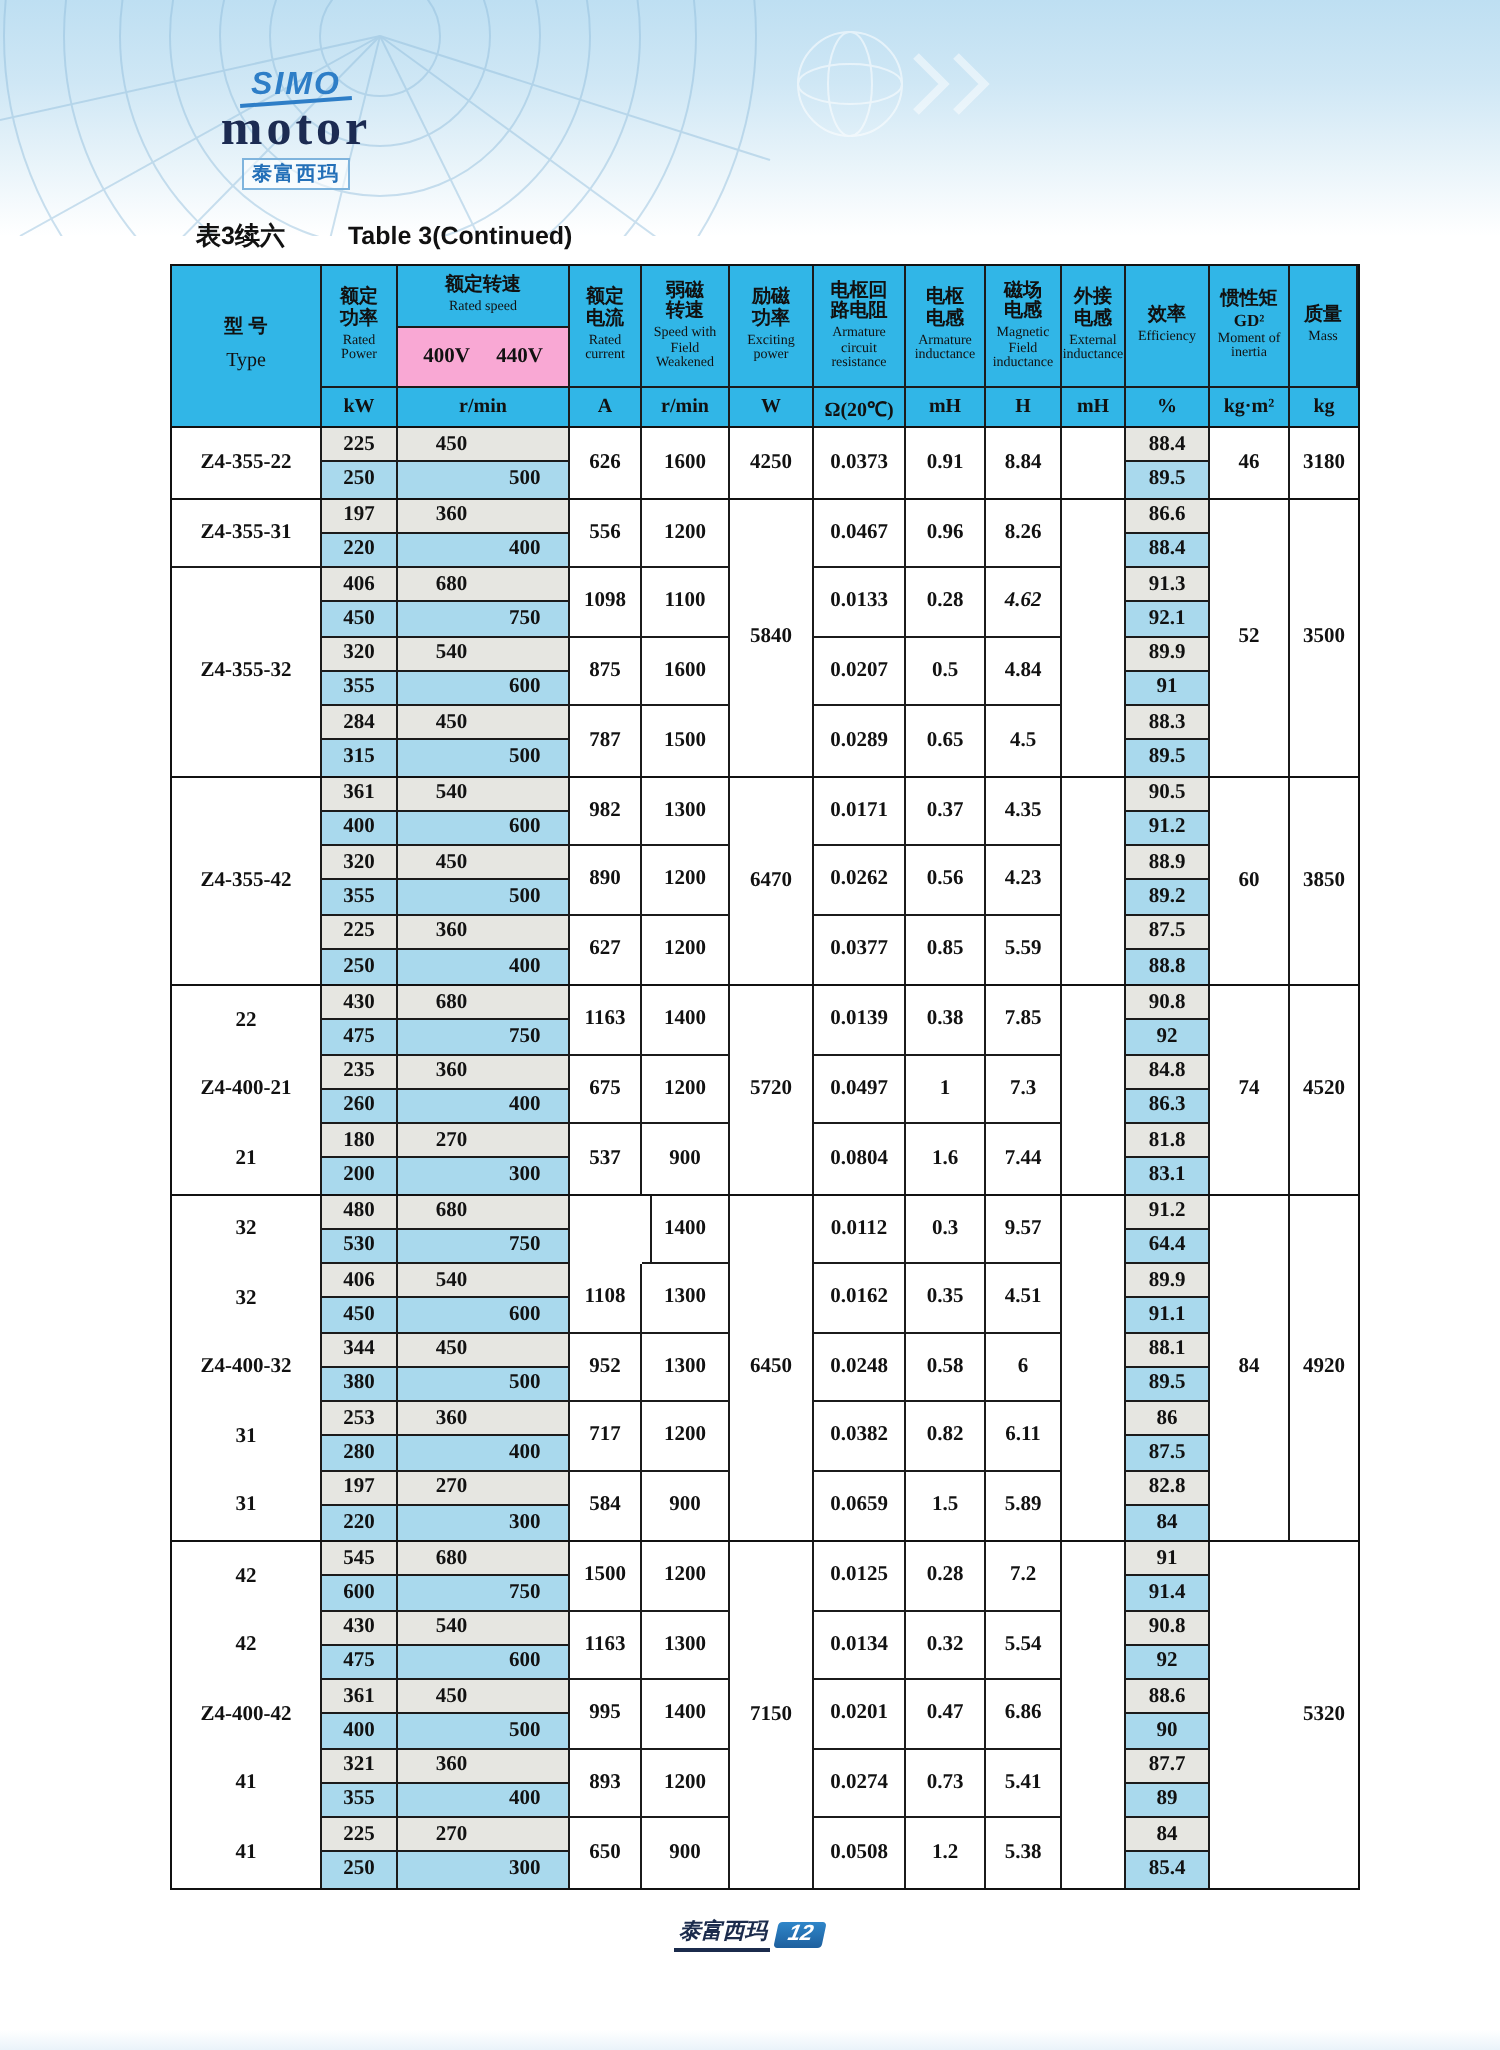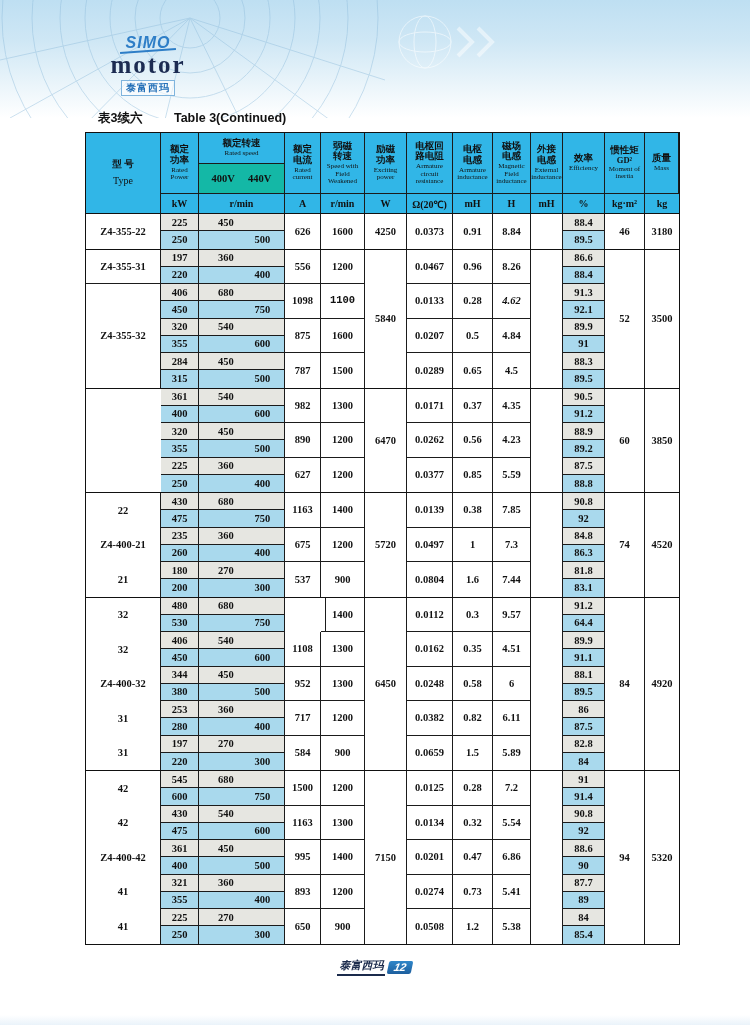--- a/index.html
+++ b/index.html
@@ -52,21 +52,21 @@
   .hcell{border-right:1px solid var(--bd);border-bottom:1px solid var(--bd);
          display:flex;flex-direction:column;align-items:center;justify-content:center;
          text-align:center;background:#31b6e7;padding:1px;}
   .hcell .cn{font-family:"Liberation Sans",sans-serif;font-weight:bold;font-size:9.5px;
          white-space:pre-line;line-height:1.15;}
   .hcell .en{font-size:7px;line-height:1.05;margin-top:1px;}
   .hcell .gd{font-size:8.5px;font-weight:bold;line-height:1.0;}
   .ucell{border-right:1px solid var(--bd);display:flex;align-items:center;justify-content:center;
          background:#31b6e7;font-weight:bold;font-size:10px;}
   .volts{border-right:1px solid var(--bd);border-bottom:1px solid var(--bd);
-         display:flex;align-items:center;justify-content:space-around;background:#14b8a6;
+         display:flex;align-items:center;justify-content:space-around;background:#f9a8d4;
          font-weight:bold;font-size:10.5px;padding:0 6px;}
 
   
   .footer{position:absolute;left:0;top:958px;width:750px;display:flex;
           align-items:center;justify-content:center;gap:3px;}
   .footer .brand{font-family:"Liberation Sans",sans-serif;font-style:italic;font-weight:bold;
           font-size:11px;color:#1b2b4c;border-bottom:2px solid #1b2b4c;padding:0 2px 1px 2px;}
   .page-badge{display:inline-block;background:linear-gradient(180deg,#2f86c9,#1d5f9e);
           color:#fff;font-family:"Liberation Sans",sans-serif;font-style:italic;font-weight:bold;
           font-size:11px;padding:0 6px 1px 6px;transform:skewX(-12deg);border-radius:2px;}
@@ -231,21 +231,21 @@
           <div class="cell" style="grid-area: 1 / 8 / span 2;">0.96</div>
           <div class="cell" style="grid-area: 1 / 9 / span 2;">8.26</div>
           <div class="cell no-bb" style="grid-area: 3 / 1 / span 6;">Z4-355-32</div>
           <div class="cell grey" style="grid-area: 3 / 2 / span 1;">406</div>
           <div class="cell grey sp-l" style="grid-area: 3 / 3 / span 1;">680</div>
           <div class="cell grey" style="grid-area: 3 / 11 / span 1;">91.3</div>
           <div class="cell blue" style="grid-area: 4 / 2 / span 1;">450</div>
           <div class="cell blue sp-r" style="grid-area: 4 / 3 / span 1;">750</div>
           <div class="cell blue" style="grid-area: 4 / 11 / span 1;">92.1</div>
           <div class="cell" style="grid-area: 3 / 4 / span 2;">1098</div>
-          <div class="cell" style="grid-area: 3 / 5 / span 2; font-family: Liberation Mono, monospace;">1100</div>
+          <div class="cell" style="grid-area: 3 / 5 / span 2;">1100</div>
           <div class="cell" style="grid-area: 3 / 7 / span 2;">0.0133</div>
           <div class="cell" style="grid-area: 3 / 8 / span 2;">0.28</div>
           <div class="cell" style="grid-area: 3 / 9 / span 2; font-style: italic;">4.62</div>
           <div class="cell grey" style="grid-area: 5 / 2 / span 1;">320</div>
           <div class="cell grey sp-l" style="grid-area: 5 / 3 / span 1;">540</div>
           <div class="cell grey" style="grid-area: 5 / 11 / span 1;">89.9</div>
           <div class="cell blue" style="grid-area: 6 / 2 / span 1;">355</div>
           <div class="cell blue sp-r" style="grid-area: 6 / 3 / span 1;">600</div>
           <div class="cell blue" style="grid-area: 6 / 11 / span 1;">91</div>
           <div class="cell" style="grid-area: 5 / 4 / span 2;">875</div>
@@ -263,20 +263,21 @@
           <div class="cell  no-bb" style="grid-area: 7 / 5 / span 2;">1500</div>
           <div class="cell  no-bb" style="grid-area: 7 / 7 / span 2;">0.0289</div>
           <div class="cell  no-bb" style="grid-area: 7 / 8 / span 2;">0.65</div>
           <div class="cell  no-bb" style="grid-area: 7 / 9 / span 2;">4.5</div>
           <div class="cell no-bb" style="grid-area: 1 / 6 / span 8;">5840</div>
           <div class="cell no-bb" style="grid-area: 1 / 10 / span 8;"></div>
           <div class="cell no-bb" style="grid-area: 1 / 12 / span 8;">52</div>
           <div class="cell no-bb no-br" style="grid-area: 1 / 13 / span 8;">3500</div>
         </div>
         <div class="grid block" style="grid-template-columns: 75px 38px 86px 36px 44px 42px 46px 40px 38px 32px 42px 40px 34px; grid-template-rows: repeat(6, var(--rh));">
+          <div class="cell no-bb" style="grid-area: 1 / 1 / span 6;">Z4-355-42</div>
           <div class="cell grey" style="grid-area: 1 / 2 / span 1;">361</div>
           <div class="cell grey sp-l" style="grid-area: 1 / 3 / span 1;">540</div>
           <div class="cell grey" style="grid-area: 1 / 11 / span 1;">90.5</div>
           <div class="cell blue" style="grid-area: 2 / 2 / span 1;">400</div>
           <div class="cell blue sp-r" style="grid-area: 2 / 3 / span 1;">600</div>
           <div class="cell blue" style="grid-area: 2 / 11 / span 1;">91.2</div>
           <div class="cell" style="grid-area: 1 / 4 / span 2;">982</div>
           <div class="cell" style="grid-area: 1 / 5 / span 2;">1300</div>
           <div class="cell" style="grid-area: 1 / 7 / span 2;">0.0171</div>
           <div class="cell" style="grid-area: 1 / 8 / span 2;">0.37</div>
@@ -472,21 +473,20 @@
           <div class="cell blue no-bb" style="grid-area: 10 / 2 / span 1;">250</div>
           <div class="cell blue sp-r no-bb" style="grid-area: 10 / 3 / span 1;">300</div>
           <div class="cell blue no-bb" style="grid-area: 10 / 11 / span 1;">85.4</div>
           <div class="cell  no-bb" style="grid-area: 9 / 4 / span 2;">650</div>
           <div class="cell  no-bb" style="grid-area: 9 / 5 / span 2;">900</div>
           <div class="cell  no-bb" style="grid-area: 9 / 7 / span 2;">0.0508</div>
           <div class="cell  no-bb" style="grid-area: 9 / 8 / span 2;">1.2</div>
           <div class="cell  no-bb" style="grid-area: 9 / 9 / span 2;">5.38</div>
           <div class="cell no-bb" style="grid-area: 1 / 6 / span 10;">7150</div>
           <div class="cell no-bb" style="grid-area: 1 / 10 / span 10;"></div>
-          <div class="cell no-bb" style="grid-area: 1 / 12 / span 10;">94</div>
           <div class="cell no-bb no-br" style="grid-area: 1 / 13 / span 10;">5320</div>
         </div>
       </div>
   </div>
 
   <div class="footer">
     <span class="brand">泰富西玛</span>
     <span class="page-badge">12</span>
   </div>
 

